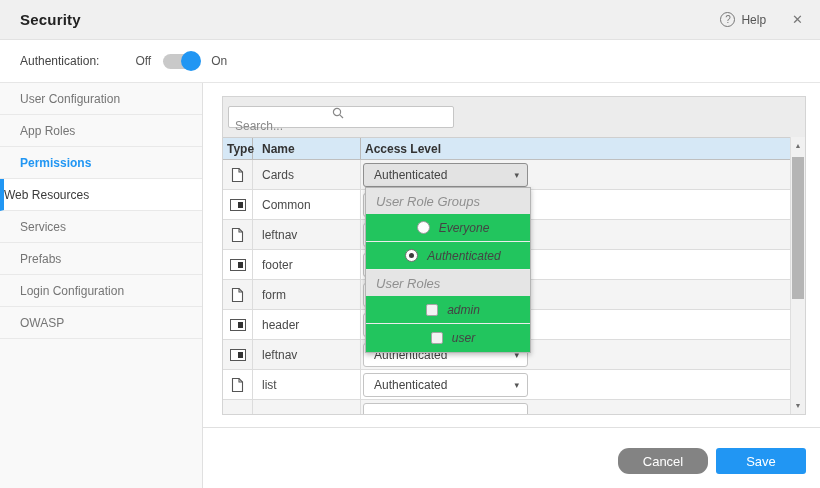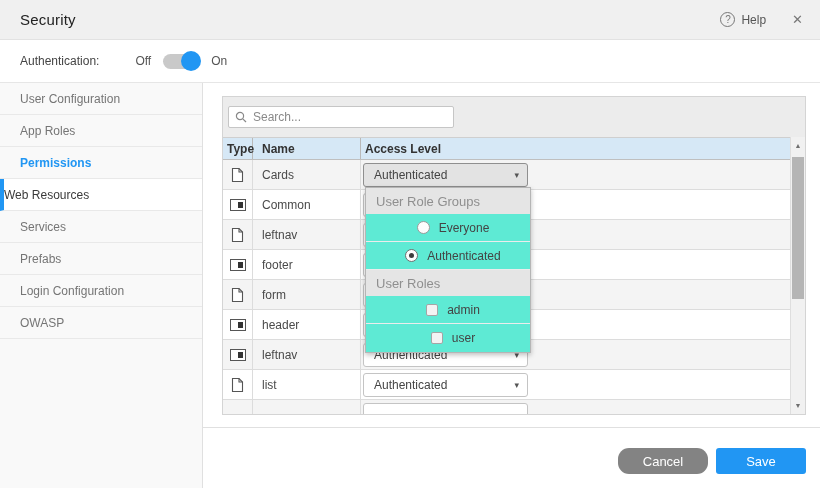--- a/index.html
+++ b/index.html
@@ -3,21 +3,21 @@
 <meta charset="utf-8">
 <style>
   * { margin:0; padding:0; box-sizing:border-box; }
   html,body { width:820px; height:488px; }
   body { font-family:"Liberation Sans", sans-serif; font-size:12px; color:#444; background:#fff; overflow:hidden; }
   .window { position:relative; width:820px; height:488px; background:#fff; }
 
   
   .topbar { height:40px; background:#f0f0f0; border-bottom:1px solid #e2e2e2;
             display:flex; align-items:center; padding:0 17px 0 20px; }
-  .title { font-size:15px; font-weight:400; color:#222; letter-spacing:.2px; }
+  .title { font-size:15px; font-weight:700; color:#222; letter-spacing:.2px; }
   .topbar-right { margin-left:auto; display:flex; align-items:center; color:#666; }
   .help-icon { width:15px; height:15px; border:1px solid #777; border-radius:50%;
                display:flex; align-items:center; justify-content:center;
                font-size:10px; color:#777; margin-right:6px; cursor:pointer; }
   .help-label { font-size:12px; color:#555; cursor:pointer; }
   .close-icon { margin-left:26px; font-size:13px; color:#777; cursor:pointer; }
 
   
   .authbar { height:43px; background:#fff; border-bottom:1px solid #e6e6e6;
              display:flex; align-items:center; padding-left:20px; }
@@ -37,21 +37,21 @@
   .side-item.highlight { color:#2196f3; font-weight:700; }
   .side-item.active { background:#fff; color:#3a3a3a; border-left:4px solid #2196f3; padding-left:0; }
 
   .main { position:relative; flex:1; background:#fff; }
 
   
   .panel { position:absolute; left:19px; top:13px; width:584px; height:319px;
            border:1px solid #d4d4d4; background:#fff; }
   .toolbar { height:40px; background:#ececec; display:flex; align-items:center; padding-left:5px; }
   .searchbox { width:226px; height:22px; background:#fff; border:1px solid #c6c6c6; border-radius:2px;
-               display:flex; align-items:center; padding:0 6px; }
+               display:flex; align-items:center; padding:0 6px;flex-direction:column; }
   .searchbox svg { flex:none; margin-right:6px; }
   .searchbox input { border:none; outline:none; background:transparent; width:100%;
                      font-family:"Liberation Sans", sans-serif; font-size:12px; color:#444; }
   .searchbox input::placeholder { color:#8a8a8a; }
 
   .grid { position:relative; height:277px; overflow:hidden; }
   .gridrows { margin-right:15px; }
   .thead { display:flex; height:23px; background:#d6e8f6; border-top:1px solid #cfcfcf;
            border-bottom:1px solid #bfbfbf; font-weight:700; color:#333; }
   .th { display:flex; align-items:center; }
@@ -69,21 +69,21 @@
   .td-access { flex:1; display:flex; align-items:center; }
 
   .dd { width:165px; height:24px; margin-left:2px; background:#fff; border:1px solid #c4c4c4;
         border-radius:3px; display:flex; align-items:center; padding:0 8px 0 10px;
         color:#444; cursor:pointer; }
   .dd .caret { margin-left:auto; font-size:9px; color:#555; }
   .dd.open { background:#e3e3e3; border-color:#8f8f8f; }
 
   
   .dd-panel { position:absolute; left:142px; top:90px; width:166px; z-index:10;
-              background:#5eead4; border:1px solid #b5b5b5; box-shadow:0 2px 5px rgba(0,0,0,.25); }
+              background:#22c55e; border:1px solid #b5b5b5; box-shadow:0 2px 5px rgba(0,0,0,.25);font-style:italic; }
   .dd-group { height:26px; background:#e5e5e5; color:#8f8f8f; font-size:13px;
               display:flex; align-items:center; padding-left:10px; }
   .dd-opt { height:28px; display:flex; align-items:center; padding-left:10px;
             border-bottom:1px solid #ececec; color:#444; cursor:pointer;justify-content:center; }
   .radio { width:13px; height:13px; border:1px solid #9a9a9a; border-radius:50%;
            margin-right:9px; background:#fdfdfd; position:relative; flex:none; }
   .radio.checked { border-color:#6f6f6f; }
   .radio.checked::after { content:""; position:absolute; left:3px; top:3px; width:5px; height:5px;
                           border-radius:50%; background:#3c3c3c; }
   .checkbox { width:12px; height:12px; border:1px solid #a5a5a5; border-radius:2px;

